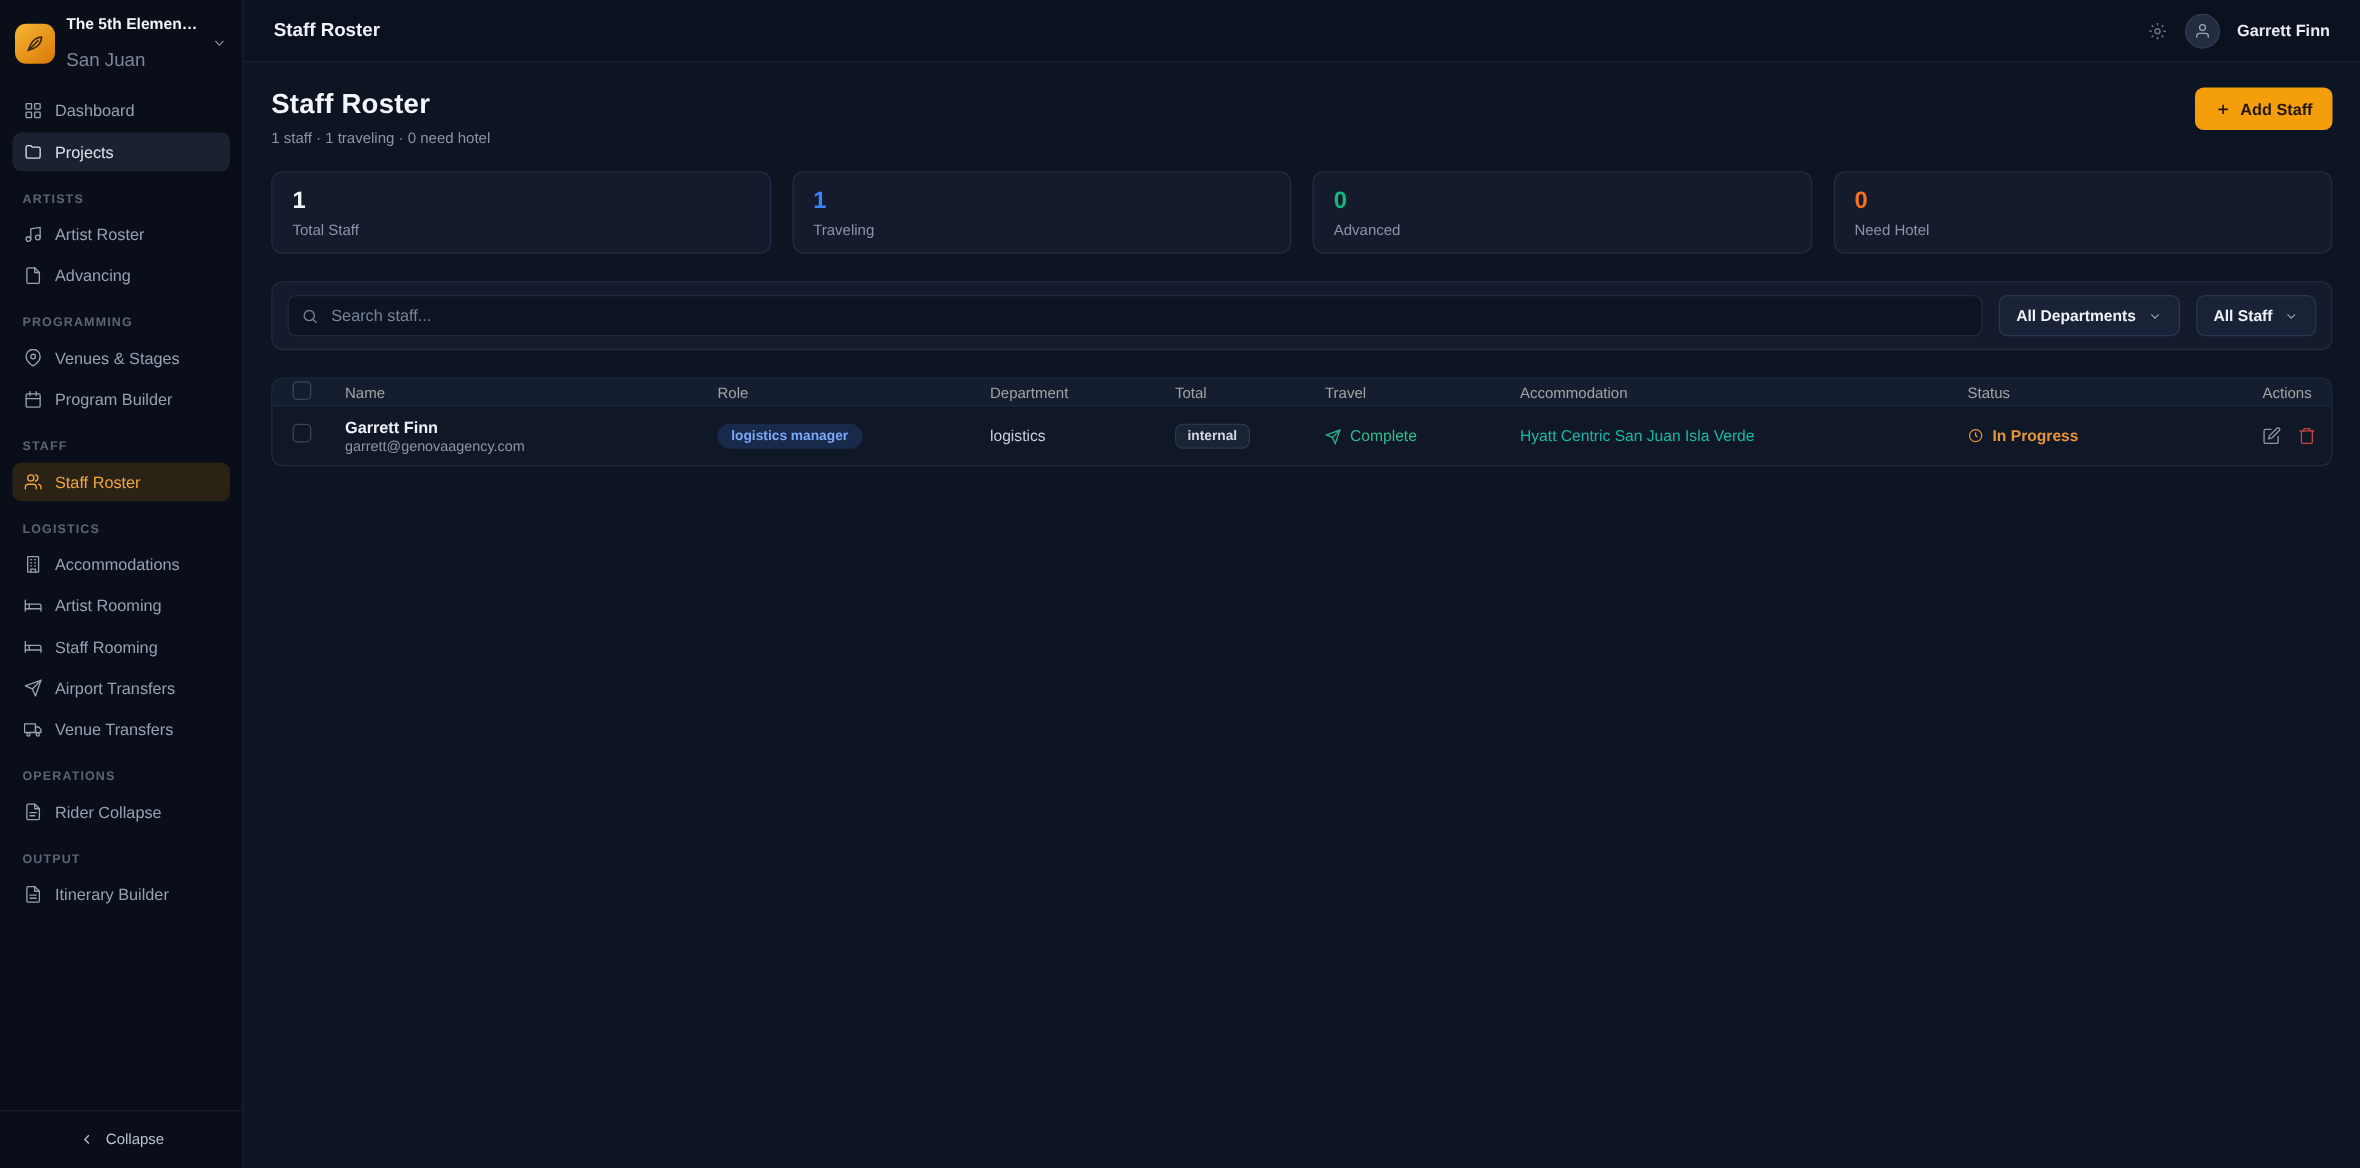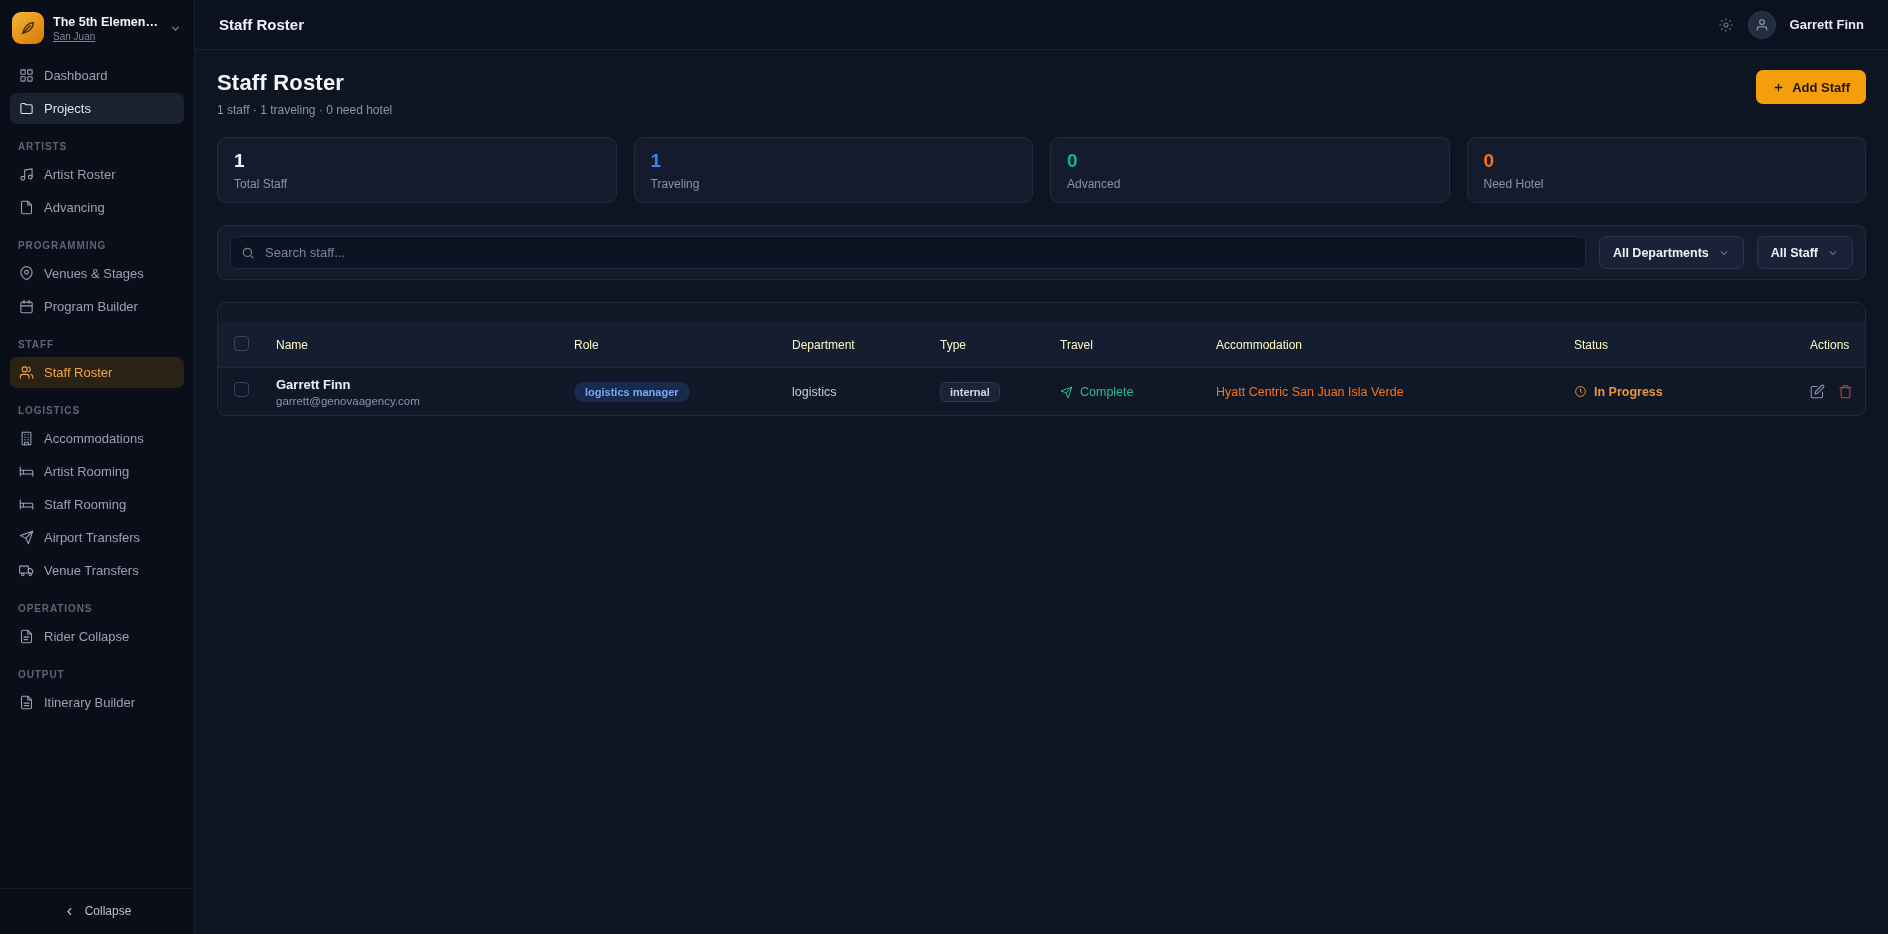--- a/index.html
+++ b/index.html
@@ -28,21 +28,21 @@
   }
   .logo {
     width: 32px; height: 32px; border-radius: 9px;
     background: linear-gradient(140deg,#f7b733,#d97706);
     display:flex; align-items:center; justify-content:center;
     flex-shrink: 0;
   }
   .logo svg { width: 16px; height: 16px; stroke:#3a2a07; fill:none; stroke-width:2; }
   .org-text { flex:1; min-width:0; }
   .org-name { font-size: 12.5px; font-weight: 700; color:#f2f4f8; white-space: nowrap; overflow:hidden; text-overflow: ellipsis; }
-  .org-loc { font-size: 10px; color:#7d8699; margin-top: 2px; text-decoration: underline; }
+  .org-loc { font-size: 15px; color:#7d8699; margin-top: 14px; }
   .org .chev { width:13px; height:13px; stroke:#7d8699; fill:none; stroke-width:2; flex-shrink:0; }
 
   nav { padding: 2px 10px; flex: 1; overflow: hidden; }
   .sec-label {
     font-size: 10px; font-weight: 700; letter-spacing: .09em;
     color: #5c6577; padding: 15px 8px 7px 8px;
   }
   .nav-item {
     display: flex; align-items: center; gap: 10px;
     height: 31px; padding: 0 9px; margin-bottom: 2px;
@@ -159,24 +159,24 @@
     border-radius: 9px;
     overflow: hidden;
   }
   .thead, .trow {
     display: grid;
     grid-template-columns: 42px 298px 218px 148px 120px 156px 358px 236px 1fr;
     align-items: center;
     padding: 0 16px;
   }
   .thead {
-    height: 46px;
+    height: 22px;
     background: #151e30;
     border-bottom: 1px solid #1e2839;
-    font-size: 12px; color: #fef9c3; margin-top: 19px;
+    font-size: 12px; color: #a3a3a3;
   }
   .trow { height: 47px; }
   .th-actions { text-align: right; padding-right: 2px; }
   .checkbox {
     width: 15px; height: 15px;
     border: 1.5px solid #3a4660;
     border-radius: 4px;
     background: transparent;
     display: inline-block;
     cursor: pointer;
@@ -194,21 +194,21 @@
   .badge-type {
     display: inline-block;
     background: #1b2436;
     border: 1px solid #2b374e;
     color: #d2d8e2;
     font-size: 11px; font-weight: 700;
     padding: 3px 9px; border-radius: 6px;
   }
   .travel { display: flex; align-items: flex-end; gap: 7px; color: #2dbd8d; font-size: 12.5px; font-weight: 400; }
   .travel svg { width: 13px; height: 13px; stroke: #2dbd8d; fill: none; stroke-width: 1.8; }
-  .accom { font-size: 12.5px; color: #f97316; }
+  .accom { font-size: 12.5px; color: #14b8a6; }
   .status { display: flex; align-items: center; gap: 7px; color: #e8953a; font-size: 12.5px; font-weight: 600; }
   .status svg { width: 13px; height: 13px; stroke: #e8953a; fill: none; stroke-width: 1.8; }
   .actions { display: flex; justify-content: flex-end; gap: 13px; padding-right: 2px; }
   .act { cursor: pointer; }
   .act svg { width: 15px; height: 15px; fill: none; stroke-width: 1.7; stroke-linecap: round; stroke-linejoin: round; }
   .act-edit svg { stroke: #8d97a9; }
   .act-del svg { stroke: #c04545; }
 </style>
 </head>
 <body>
@@ -466,21 +466,21 @@
           </svg>
       </div>
     </div>
 
     <div class="table">
       <div class="thead">
         <div><span class="checkbox"></span></div>
         <div>Name</div>
         <div>Role</div>
         <div>Department</div>
-        <div>Type</div>
+        <div>Total</div>
         <div>Travel</div>
         <div>Accommodation</div>
         <div>Status</div>
         <div class="th-actions">Actions</div>
       </div>
 
       <div class="trow">
         <div><span class="checkbox"></span></div>
         <div>
           <div class="nm">Garrett Finn</div>

